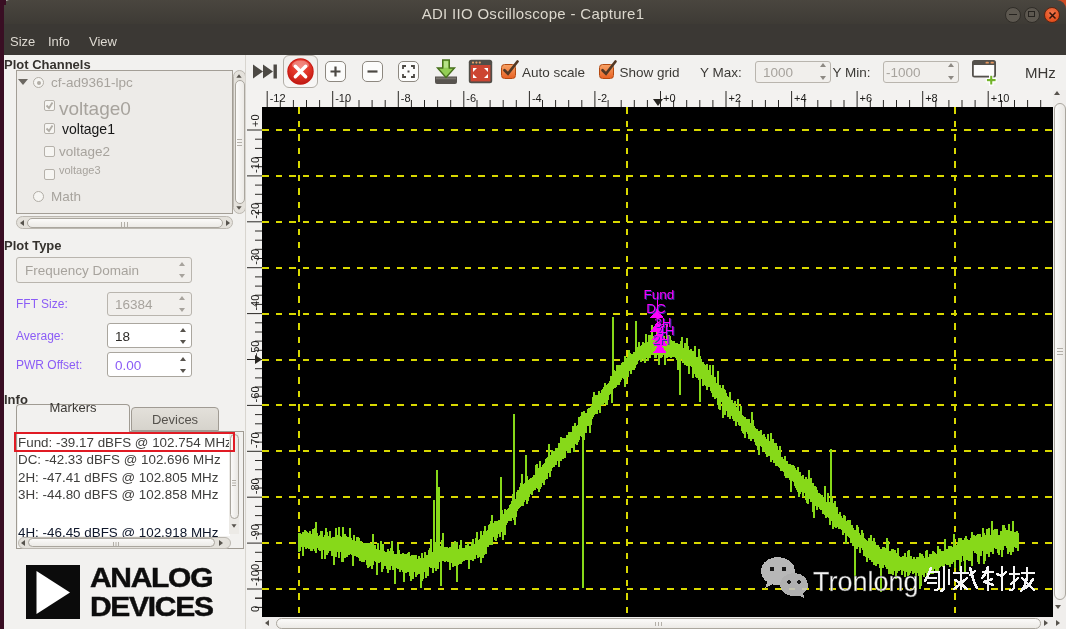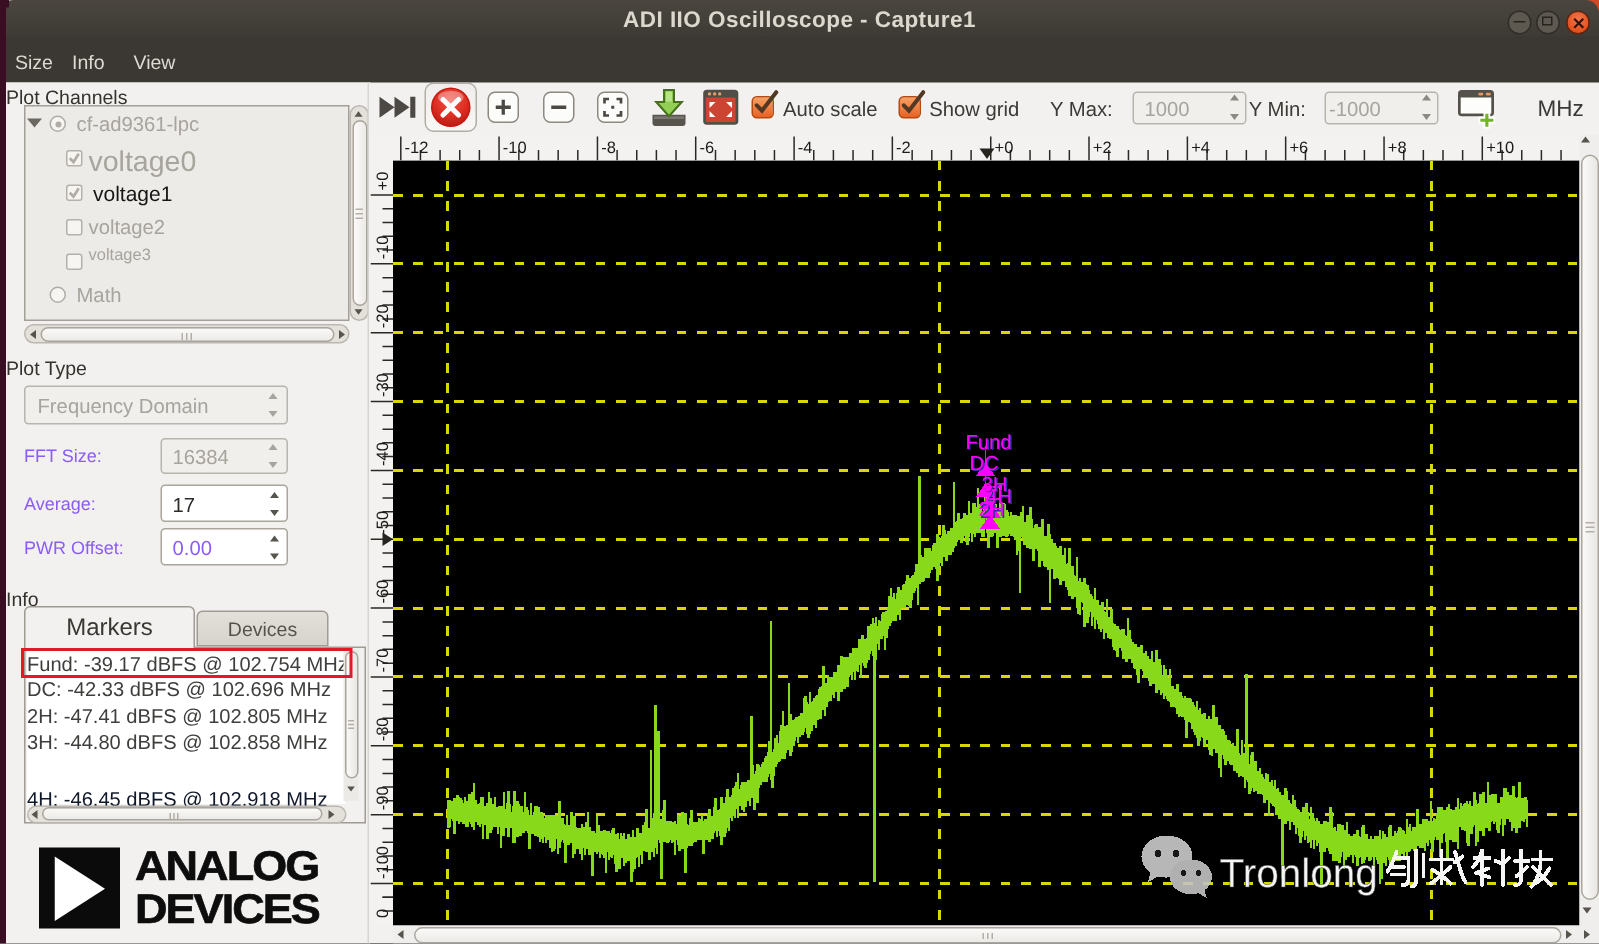--- a/index.html
+++ b/index.html
@@ -1,32 +1,32 @@
 <!DOCTYPE html>
 <html><head><meta charset="utf-8">
 <style>
 *{margin:0;padding:0;box-sizing:border-box}
 html,body{width:1066px;height:629px;overflow:hidden}
 body{font-family:"Liberation Sans",sans-serif;background:#f2f1ef;position:relative}
 .abs{position:absolute}
-.b13{font-weight:normal;font-size:13px;color:#35322e}
+.b13{font-weight:bold;font-size:13px;color:#35322e}
 .lbl{font-size:12px;color:#8b5cf6}
 .gray{color:#a7a39d}
 .inp{position:absolute;border:1px solid #aaa69e;border-radius:3px;background:#fff;font-size:13px;color:#2d2b28}
 .inp.dis{background:#f1efec;color:#a7a39d;border-color:#b9b5ae}
 .tri-u{width:0;height:0;border-left:3.5px solid transparent;border-right:3.5px solid transparent;border-bottom:4.5px solid #57534d}
 .tri-d{width:0;height:0;border-left:3.5px solid transparent;border-right:3.5px solid transparent;border-top:4.5px solid #57534d}
 .dis .tri-u{border-bottom-color:#a7a39d}.dis .tri-d{border-top-color:#a7a39d}
 </style></head><body>
 
 <div class="abs" style="left:1040px;top:0;width:26px;height:10px;background:#cf4a22"></div>
 
 <div class="abs" style="left:0;top:0;width:1066px;height:29px;background:linear-gradient(#4a463f,#3b3833);border-radius:9px 9px 0 0"></div>
 <div class="abs" style="left:0;top:24px;width:1066px;height:31px;background:#3b3834"></div>
-<div class="abs" style="left:0;top:0;width:1066px;height:29px;text-align:center;font-weight:bold;font-size:15px;letter-spacing:.3px;color:#dcd8ce;line-height:28px">ADI IIO Oscilloscope - Capture1</div>
+<div class="abs" style="left:0;top:0;width:1066px;height:29px;text-align:center;font-weight:normal;font-size:15px;letter-spacing:.3px;color:#dcd8ce;line-height:28px">ADI IIO Oscilloscope - Capture1</div>
 
 <div class="abs" style="left:1004.5px;top:6.5px;width:16px;height:16px;border-radius:50%;background:#5d5850;border:1px solid #302d28"></div>
 <div class="abs" style="left:1008.5px;top:13.7px;width:8px;height:1.8px;background:#26231f"></div>
 <div class="abs" style="left:1023.5px;top:6.5px;width:16px;height:16px;border-radius:50%;background:#5d5850;border:1px solid #302d28"></div>
 <div class="abs" style="left:1028.3px;top:11px;width:6.4px;height:6.4px;border:1.4px solid #26231f"></div>
 <div class="abs" style="left:1043.5px;top:6.5px;width:16px;height:16px;border-radius:50%;background:radial-gradient(circle at 50% 35%,#f1784f,#e4501e 70%);border:1px solid #5e2511"></div>
 <svg class="abs" style="left:1047.5px;top:10.5px" width="9" height="9">
     <path d="M1.5 1.5L7.5 7.5M7.5 1.5L1.5 7.5" stroke="#35130a" stroke-width="1.5"></path>
   </svg>
 
@@ -87,39 +87,39 @@
   </div>
 <div class="abs lbl" style="left:16px;top:297px">FFT Size:</div>
 <div class="inp dis" style="left:107px;top:292px;width:85px;height:24px"></div>
 <div class="abs gray" style="left:115px;top:297px;font-size:13.5px">16384</div>
 <div class="abs" style="left:176px;top:296px;height:16px;width:12px;display:flex;flex-direction:column;justify-content:space-between;align-items:center">
     <div class="tri-u" style="border-bottom-color:#a7a39d"></div>
     <div class="tri-d" style="border-top-color:#a7a39d"></div>
   </div>
 <div class="abs lbl" style="left:16px;top:329px">Average:</div>
 <div class="inp" style="left:107px;top:323px;width:85px;height:25px"></div>
-<div class="abs" style="left:115px;top:329px;font-size:13.5px;color:#2d2b28">17</div>
+<div class="abs" style="left:115px;top:329px;font-size:13.5px;color:#2d2b28">18</div>
 <div class="abs" style="left:177px;top:328px;height:16px;width:12px;display:flex;flex-direction:column;justify-content:space-between;align-items:center">
     <div class="tri-u"></div>
     <div class="tri-d"></div>
   </div>
 <div class="abs lbl" style="left:16px;top:358px">PWR Offset:</div>
 <div class="inp" style="left:107px;top:352px;width:85px;height:25px"></div>
 <div class="abs" style="left:115px;top:358px;font-size:13.5px;color:#8b5cf6">0.00</div>
 <div class="abs" style="left:177px;top:357px;height:16px;width:12px;display:flex;flex-direction:column;justify-content:space-between;align-items:center">
     <div class="tri-u"></div>
     <div class="tri-d"></div>
   </div>
 <div class="abs b13" style="left:4px;top:392px">Info</div>
 
 <div class="abs" style="left:131px;top:407px;width:88px;height:24px;background:linear-gradient(#e3e0da,#d6d3cc);border:1px solid #a09b93;border-radius:4px 4px 0 0"></div>
 <div class="abs" style="left:131px;top:412px;width:88px;height:19px;font-size:13px;color:#55524d;text-align:center">Devices</div>
 <div class="abs" style="left:16px;top:431px;width:228px;height:118px;background:#f2f1ef;border:1px solid #a09b93"></div>
 <div class="abs" style="left:16px;top:404px;width:114px;height:28px;background:#f2f1ef;border:1px solid #a09b93;border-bottom:none;border-radius:4px 4px 0 0"></div>
-<div class="abs" style="left:16px;top:410px;width:114px;height:19px;font-size:16px;color:#3b3834;text-align:center">Markers</div>
+<div class="abs" style="left:16px;top:400px;width:114px;height:19px;font-size:13px;color:#3b3834;text-align:center">Markers</div>
 
 <div class="abs" style="left:18px;top:432.5px;width:212px;height:103px;background:#fff"></div>
 <div class="abs" style="left:18px;top:435px;width:212px;height:17.4px;font-size:13.4px;color:#3f3e3c;white-space:nowrap;overflow:hidden">Fund: -39.17 dBFS @ 102.754 MHz</div>
 <div class="abs" style="left:18px;top:452.4px;width:212px;height:17.4px;font-size:13.4px;color:#3f3e3c;white-space:nowrap;overflow:hidden">DC: -42.33 dBFS @ 102.696 MHz</div>
 <div class="abs" style="left:18px;top:469.8px;width:212px;height:17.4px;font-size:13.4px;color:#3f3e3c;white-space:nowrap;overflow:hidden">2H: -47.41 dBFS @ 102.805 MHz</div>
 <div class="abs" style="left:18px;top:487.2px;width:252px;height:17.4px;font-size:13.4px;color:#3f3e3c;white-space:nowrap;overflow:hidden">3H: -44.80 dBFS @ 102.858 MHz</div>
 <div class="abs" style="left:18px;top:525px;width:230px;height:17.4px;font-size:13.4px;color:#0f172a;white-space:nowrap;overflow:hidden">4H: -46.45 dBFS @ 102.918 MHz</div>
 
 <div class="abs" style="left:229px;top:433px;width:10px;height:101px;background:#eceae6"></div>
 <div class="abs" style="left:229.5px;top:434px;width:9px;height:85px;background:linear-gradient(90deg,#fbfaf9,#e9e7e3);border:1px solid #aaa69e;border-radius:5px"></div>

